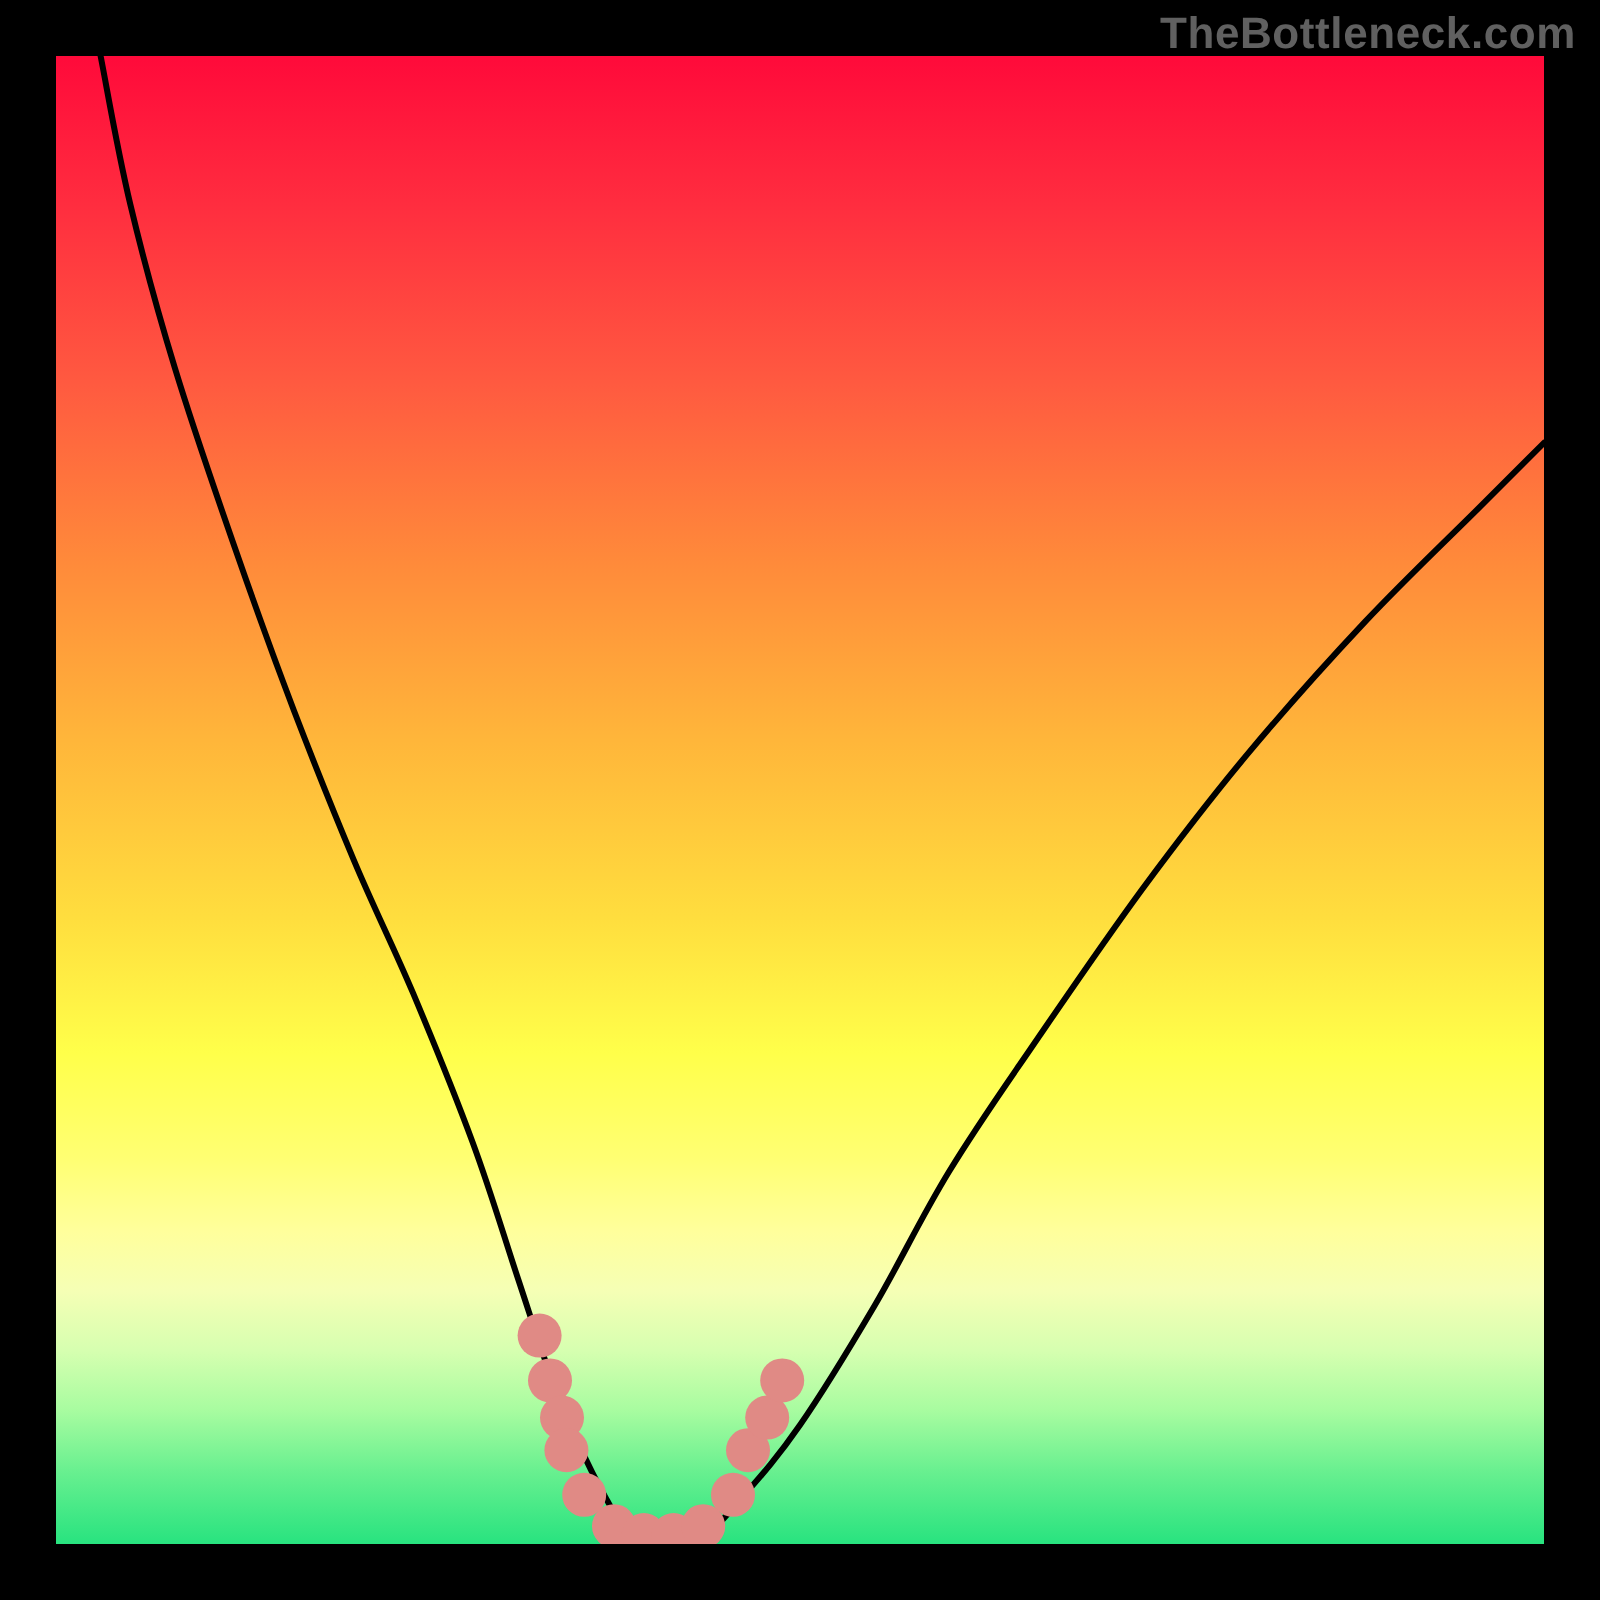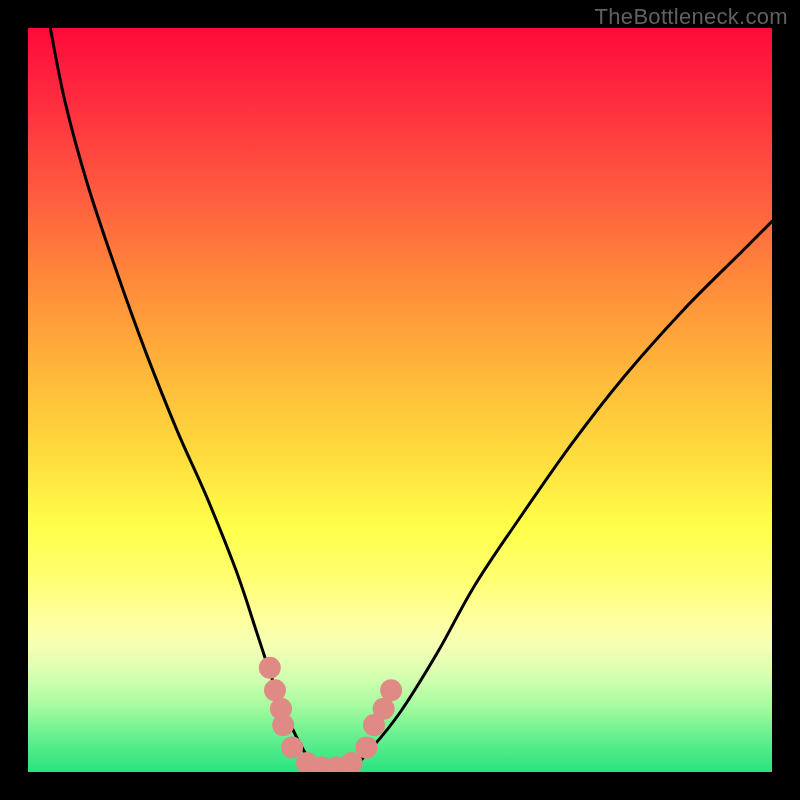--- a/index.html
+++ b/index.html
@@ -46,21 +46,21 @@
       #6af090 95%,
       #28e37f 100%
     );
   }
   .watermark {
     position: absolute;
     top: 4px;
     right: 12px;
     color: #606060;
     font-size: 22px;
-    font-weight: 400;
+    font-weight: 700;
     letter-spacing: 0.3px;
     user-select: none;
   }
   svg.curve {
     position: absolute;
     inset: 0;
     width: 744px;
     height: 744px;
   }
 </style>

